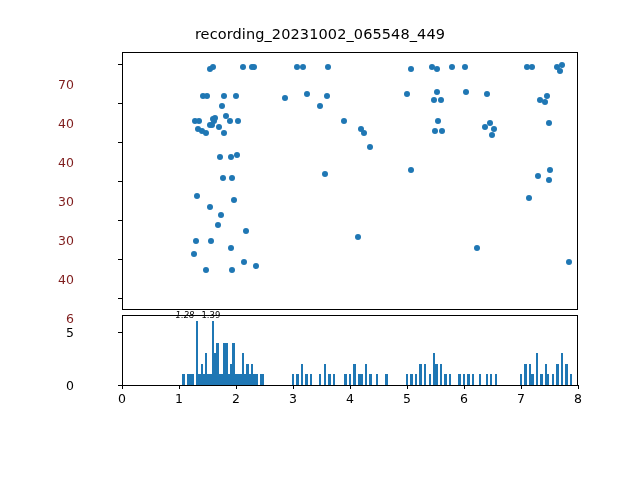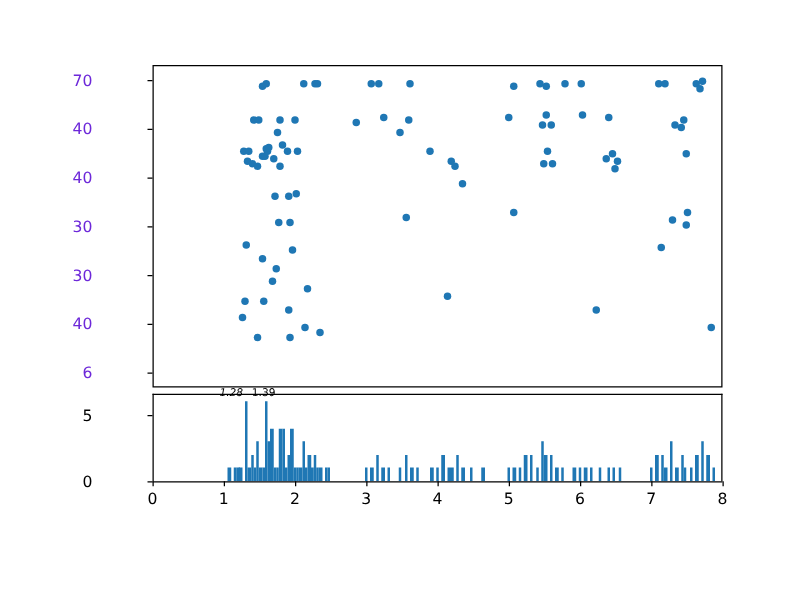--- a/index.html
+++ b/index.html
@@ -54,22 +54,23 @@
     border-radius: 50%;
     background: #1f77b4;
   }
   
   .ytick-label {
     position: absolute;
     right: 566px;
     text-align: right;
     width: 40px;
     font-size: 12.5px;
-    color: #6d28d9;
+    color: #7f1d1d;
     transform: translateY(-50%);
+    margin-top: 20px;
   }
   .ytick-mark {
     position: absolute;
     left: 118px;
     width: 4px;
     height: 1px;
     background: #000000;
   }
   
   #hist-axes {
@@ -148,20 +149,21 @@
     color: #000000;
     white-space: nowrap;
     transform: translateX(-50%);
   }
 </style>
 </head>
 <body>
 
 <div id="figure">
 
+  <div id="fig-title">recording_20231002_065548_449</div>
 
   <div id="scatter-axes">
     <div id="scatter-points">
         <div class="pt" style="left: 71.25px; top: 201.318px;"></div>
         <div class="pt" style="left: 82.65px; top: 216.955px;"></div>
         <div class="pt" style="left: 109.44px; top: 216.955px;"></div>
         <div class="pt" style="left: 121.41px; top: 209.136px;"></div>
         <div class="pt" style="left: 132.81px; top: 213.045px;"></div>
         <div class="pt" style="left: 72.96px; top: 187.636px;"></div>
         <div class="pt" style="left: 88.35px; top: 187.636px;"></div>

